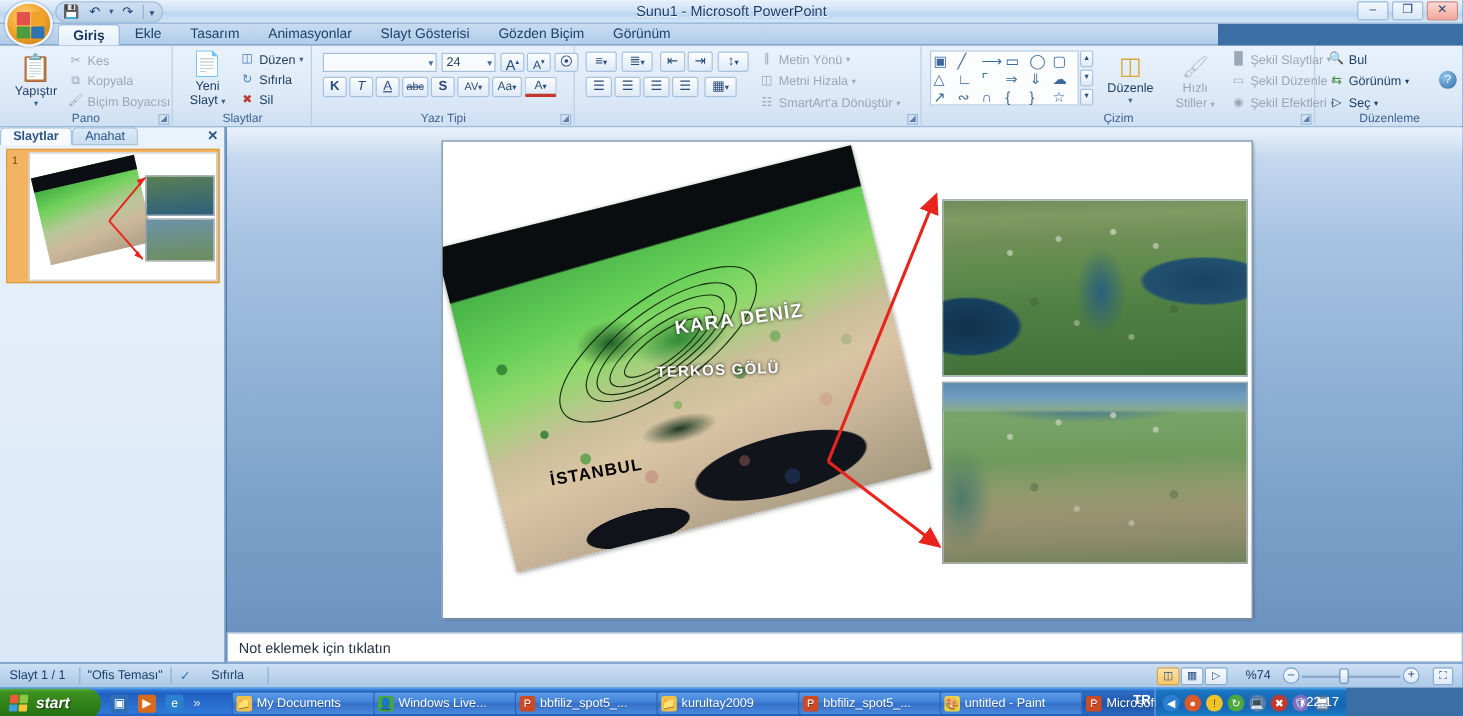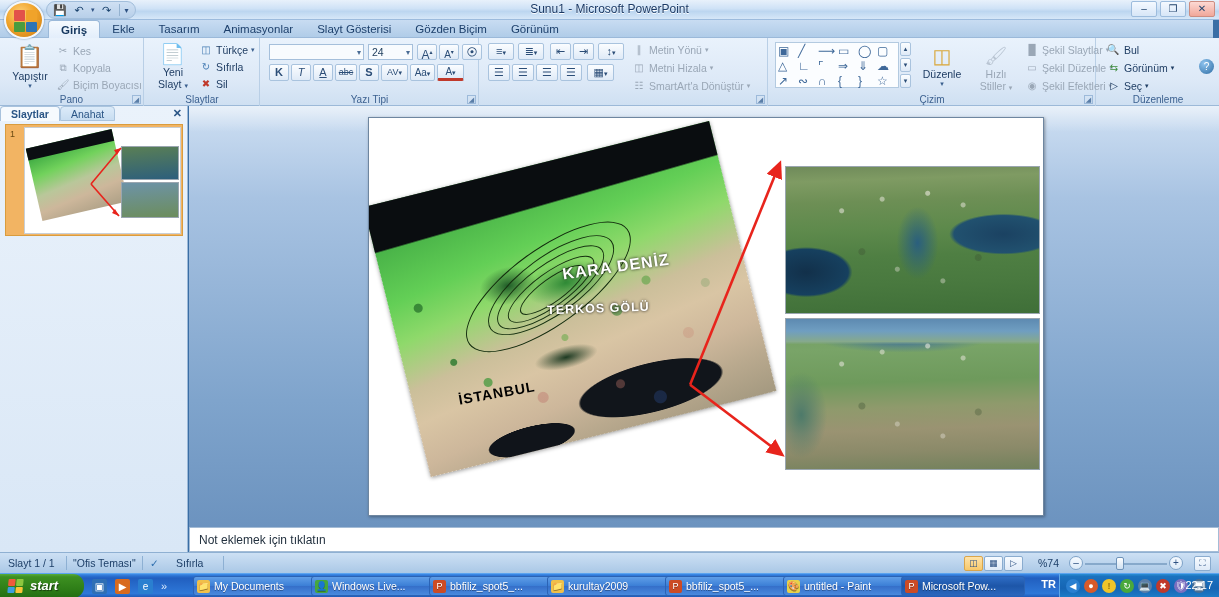--- a/index.html
+++ b/index.html
@@ -57,21 +57,21 @@
     padding: 0 6px;
     background: linear-gradient(to bottom, #cfe0f3, #b7cfe9);
     border: 1px solid #a2bedb; border-radius: 9px;
     z-index: 5;
   }
   .qat-ico { width: 14px; height: 14px; font-size: 11px; line-height: 14px; text-align: center; color: #17406b; }
   .qat-sep { width: 1px; height: 12px; background: #94b2d0; }
 
   
   .tabstrip {
-    position: absolute; left: 0; top: 20px; width: 1213px; height: 18px;
+    position: absolute; left: 0; top: 20px; width: 1015px; height: 18px;
     background: linear-gradient(to bottom, #c8dcf2, #b0cce8);
     border-bottom: 1px solid #9bb9d9;
     padding-left: 48px;
   }
   .tab {
     float: left; height: 18px; line-height: 18px;
     padding: 0 12px; font-size: 11.5px; color: #1c3f6b;
     border-radius: 4px 4px 0 0;
   }
   .tab.active {
@@ -303,21 +303,21 @@
   }
   .fit-btn {
     position: absolute; right: 8px; top: 3px; width: 17px; height: 15px;
     border: 1px solid #8aaccf; border-radius: 2px;
     background: linear-gradient(to bottom, #f7fbff, #dfeaf7);
     font-size: 9px; line-height: 13px; text-align: center; color: #2d5182;
   }
 
   
   .taskbar {
-    position: absolute; left: 0; top: 573px; width: 1219px; height: 24px;
+    position: absolute; left: 0; top: 573px; width: 1122px; height: 24px;
     background: linear-gradient(to bottom, #3f8ce8 0%, #2a70d0 9%, #215fc0 18%, #2e78d8 85%, #1f5bb8 100%);
     border-top: 1px solid #5ba4f0;
   }
   .start {
     position: absolute; left: 0; top: 0; width: 84px; height: 24px;
     border-radius: 0 11px 11px 0;
     background: linear-gradient(to bottom, #58ac3c 0%, #3d9021 12%, #2f7f18 60%, #236d12 100%);
     color: #ffffff; font-size: 13px; font-style: italic; font-weight: bold;
     line-height: 24px; padding-left: 30px;
     text-shadow: 1px 1px 1px rgba(0,0,0,.5);
@@ -431,21 +431,21 @@
     <div class="btn-big" style="left:4px; top:3px; width:48px;">
       <span class="glyph" style="font-size:20px;color:#d9a33c;line-height:21px;">📄</span>
       <span>Yeni</span>
       <span style="display:block;">
         <span>Slayt</span>
         <span style="font-size:7px;color:#3a5f8e;">▾</span>
       </span>
     </div>
     <div class="itm on" style="left:54px; top:5px;">
       <span class="mini-ico" style="color:#4a7fb5">◫</span>
-      <span>Türkçe</span>
+      <span>Düzen</span>
       <span style="font-size:7px;color:#3a5f8e;">▾</span>
     </div>
     <div class="itm on" style="left:54px; top:22px;">
       <span class="mini-ico" style="color:#4a7fb5">↻</span>
       <span>Sıfırla</span>
     </div>
     <div class="itm on" style="left:54px; top:39px;">
       <span class="mini-ico" style="color:#c0392b">✖</span>
       <span>Sil</span>
     </div>

